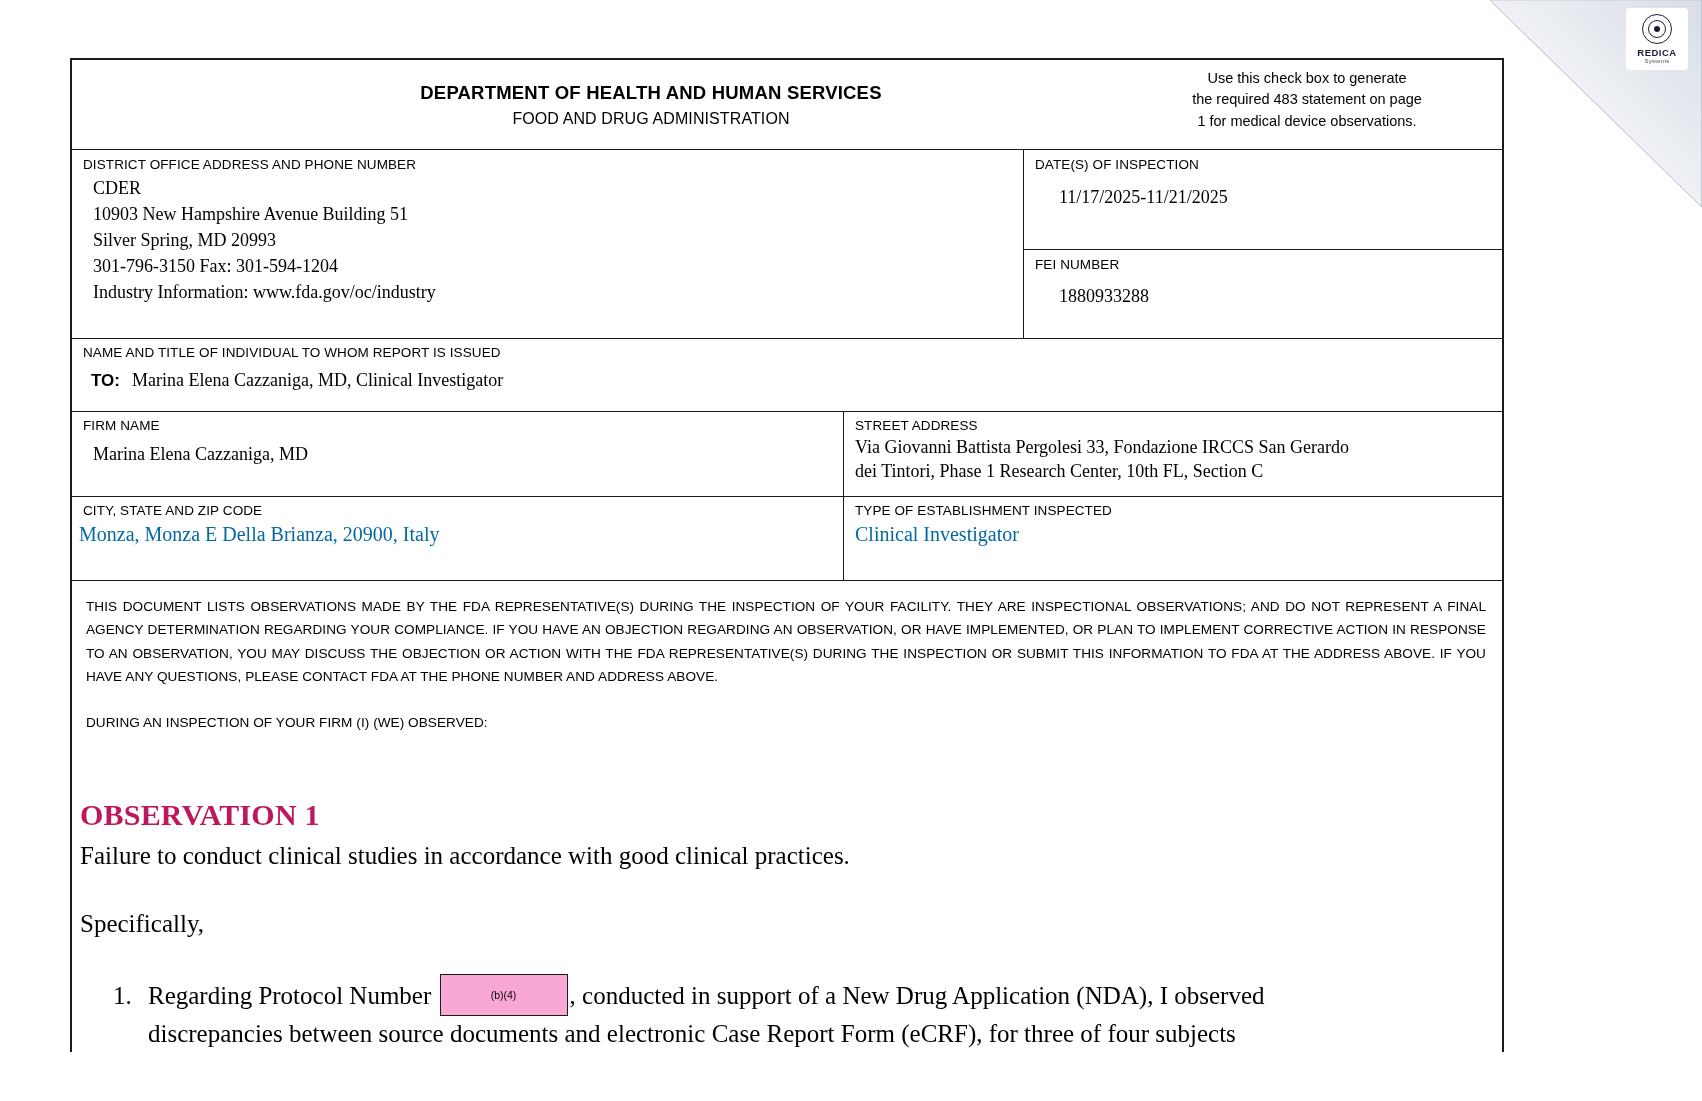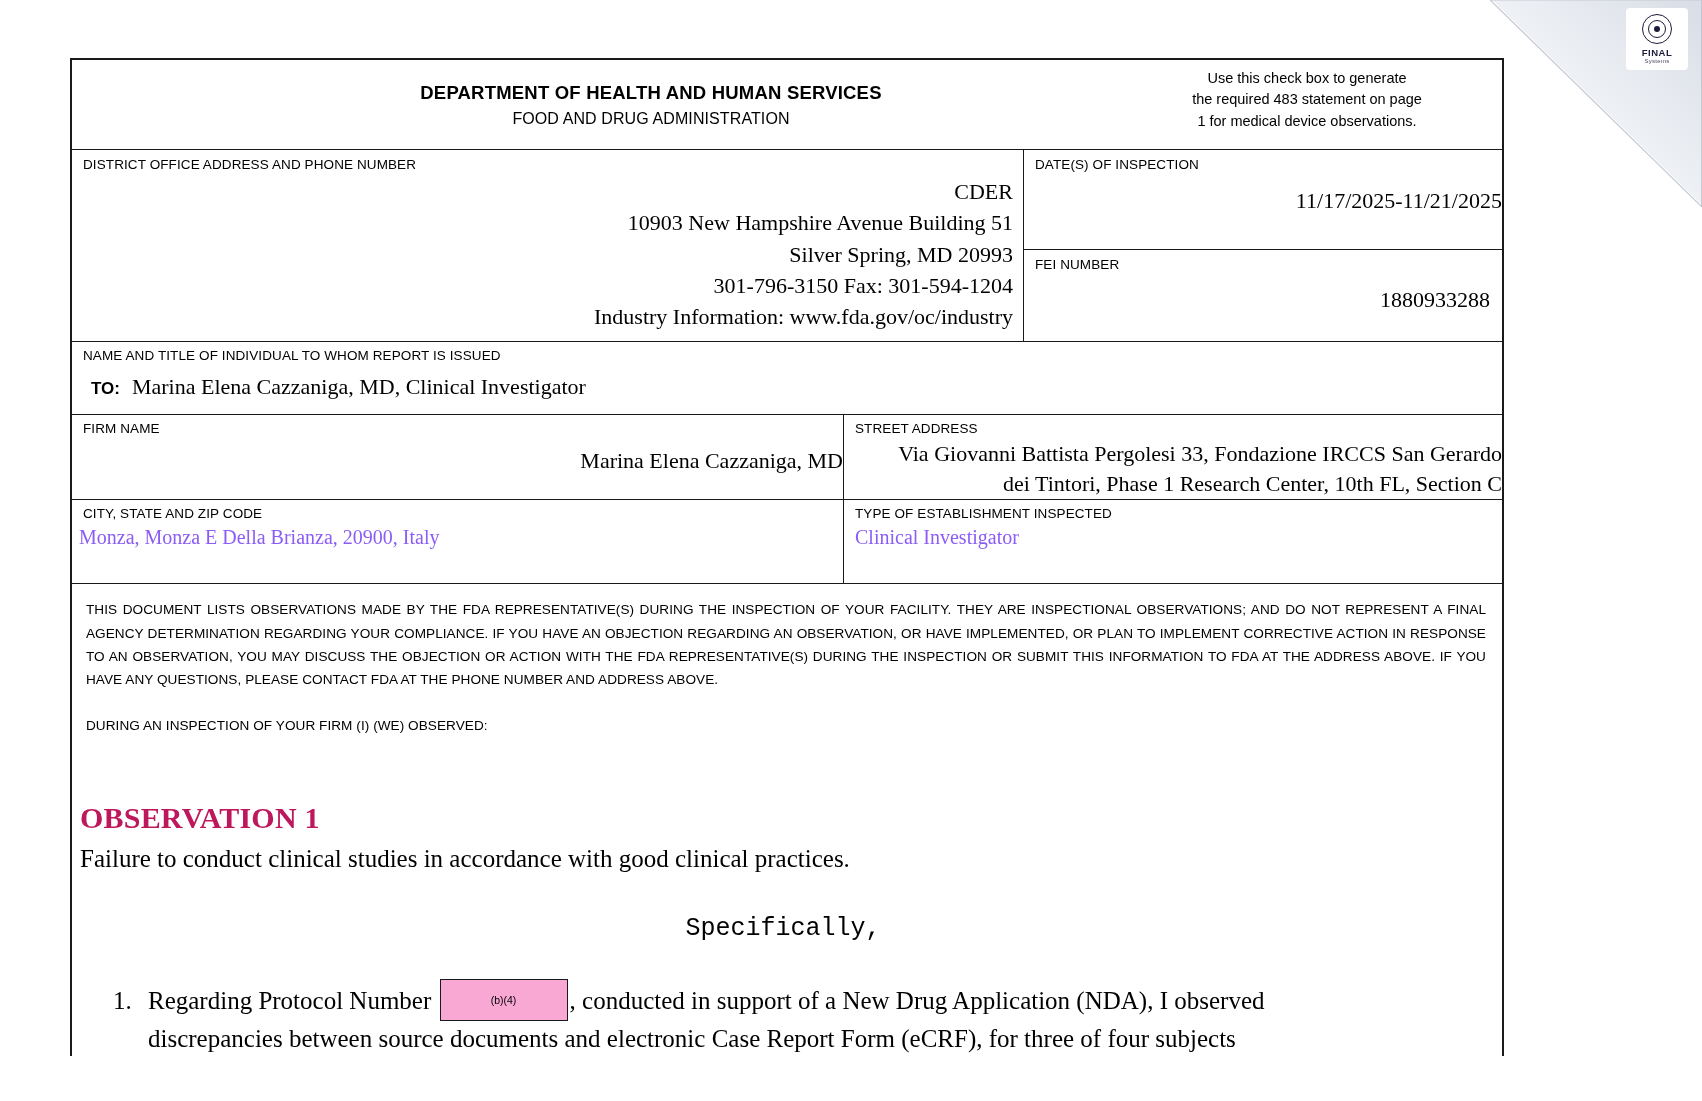--- a/index.html
+++ b/index.html
@@ -133,29 +133,28 @@
   
   .lbl {
     font-size: 13.5px;
     color: #000;
     letter-spacing: .1px;
     font-family: "Liberation Sans", sans-serif;
   }
   
   .val {
     font-family: "Liberation Serif", serif;
-    font-size: 22px;
+    font-size: 18px;
     color: #000;
     line-height: 1.33;
-    text-align: right;
   }
   .val-sm {
     font-family: "Liberation Serif", serif;
     font-size: 20px;
-    color: #8b5cf6;
+    color: #0369a1;
     line-height: 1.3;
   }
 
   .addr-block { width: 952px; padding: 7px 10px 8px 11px; }
   .addr-lines { padding-left: 10px; margin-top: 5px; }
   .addr-lines div { margin-bottom: 2px; }
 
   .right-col { width: 478px; }
   .date-cell { padding: 7px 0 10px 11px; height: 100px; }
   .date-val { padding-left: 24px; margin-top: 14px; }
@@ -210,25 +209,24 @@
     letter-spacing: .2px;
   }
   .obs-text {
     font-family: "Liberation Serif", serif;
     font-size: 25px;
     color: #000;
     margin-top: 8px;
     line-height: 1.3;
   }
   .obs-specifically {
-    font-family: Liberation Mono, monospace;
+    font-family: Liberation Serif, serif;
     font-size: 25px;
     color: #000;
     margin-top: 38px;
-    text-align: center;
   }
   .obs-list {
     margin: 36px 0 0 0;
     padding-left: 58px;
     font-family: "Liberation Serif", serif;
     font-size: 25px;
     color: #000;
     line-height: 1.42;
   }
   .obs-list li { padding-left: 10px; }
@@ -259,21 +257,21 @@
 <div id="page">
 
   <div class="curl"></div>
   <svg class="curl-edge" viewBox="0 0 212 207">
     <path d="M212 0 L0 0 L212 207 Z" fill="none" stroke="#c3c9d4" stroke-width="1.2"></path>
     <path d="M212 0 L212 207" fill="none" stroke="#b9c0cc" stroke-width="1"></path>
   </svg>
 
   <div class="logo-badge">
     <div class="logo-mark"></div>
-    <div class="logo-name">FINAL</div>
+    <div class="logo-name">REDICA</div>
     <div class="logo-sub">Systems</div>
   </div>
 
   <div class="form">
 
     <div class="hdr">
       <div class="hdr-titles">
         <div class="hdr-l1">DEPARTMENT OF HEALTH AND HUMAN SERVICES</div>
         <div class="hdr-l2">FOOD AND DRUG ADMINISTRATION</div>
       </div>

